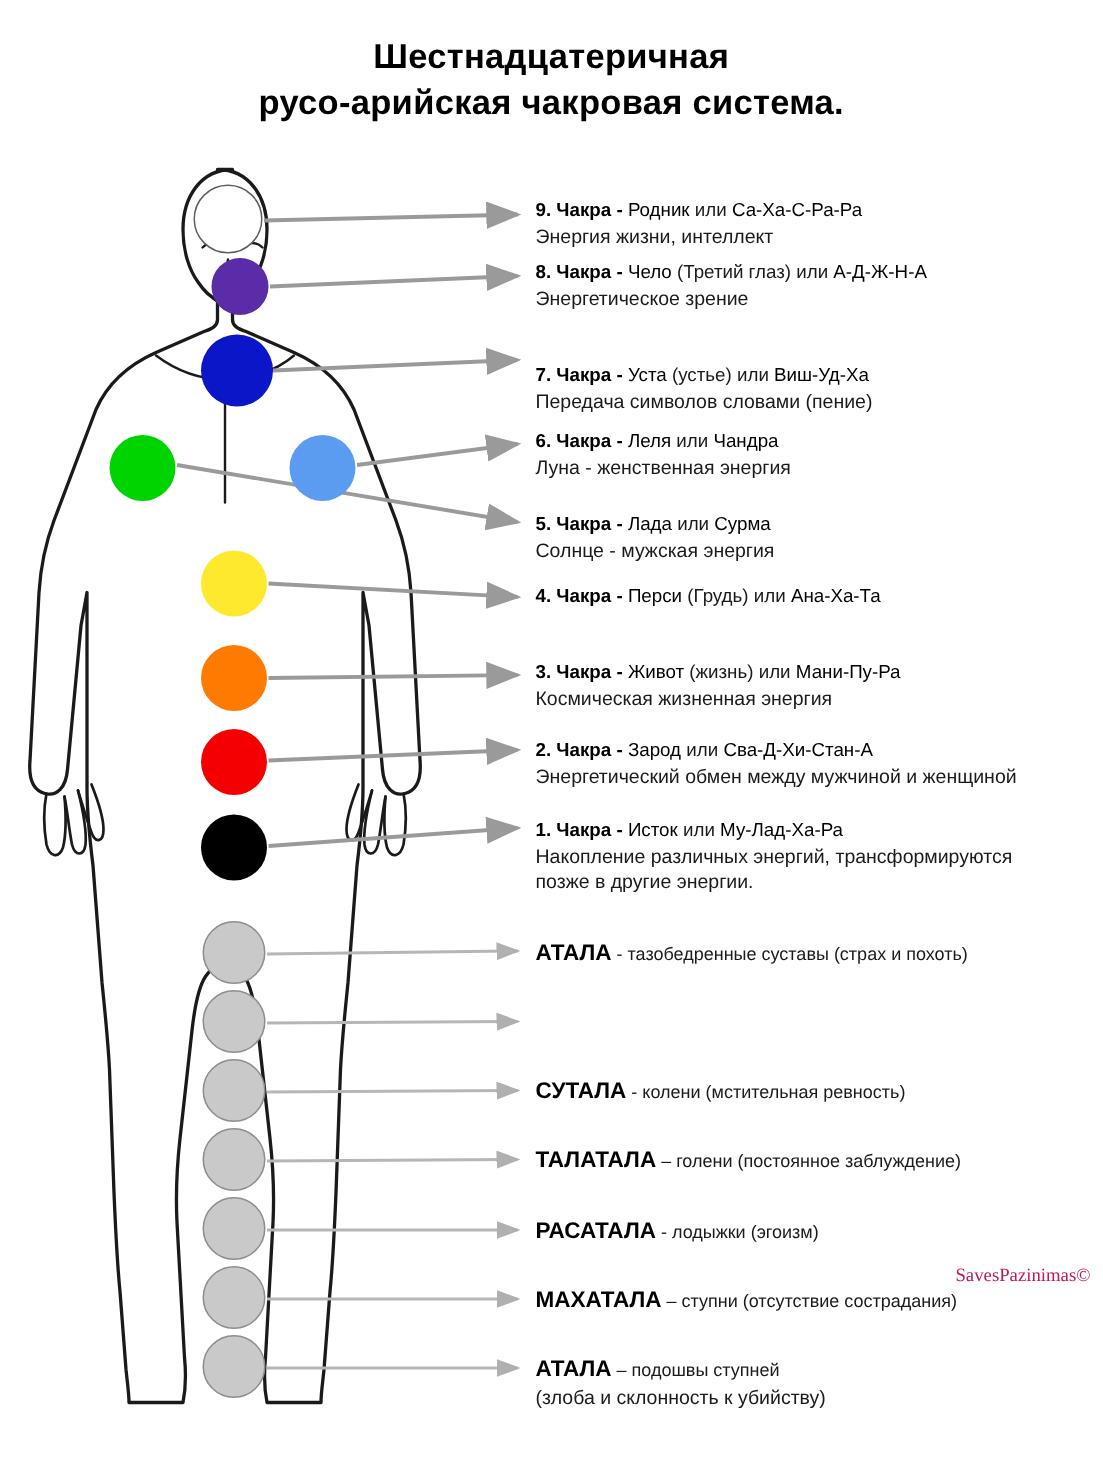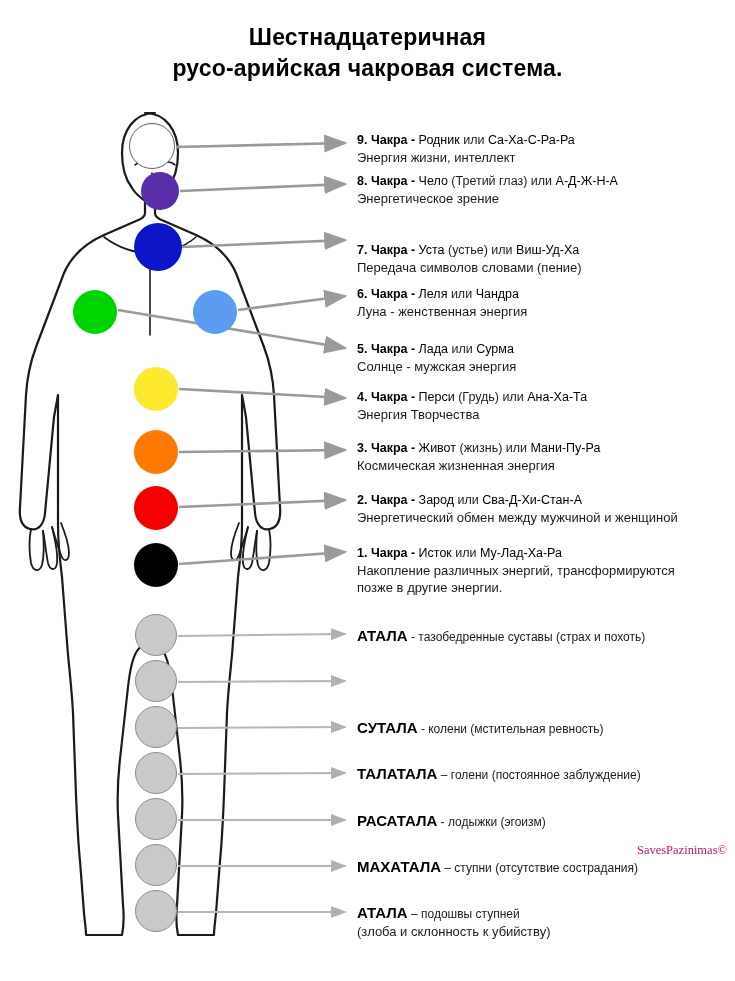--- a/index.html
+++ b/index.html
@@ -236,21 +236,20 @@
     <span class="desc">Луна - женственная энергия</span>
   </div>
 
   <div class="entry" style="left:357px; top:341px;">
     <span class="num">5. Чакра - </span><span class="red">Лада</span><span class="sub"> или </span><span class="red">Сурма</span>
     <span class="desc">Солнце - мужская энергия</span>
   </div>
 
   <div class="entry" style="left:357px; top:389px;">
     <span class="num">4. Чакра - </span><span class="red">Перси</span><span class="sub"> (Грудь) или </span><span class="red">Ана-Ха-Та</span>
-    <span class="desc">Энергия Творчества</span>
   </div>
 
   <div class="entry" style="left:357px; top:440px;">
     <span class="num">3. Чакра - </span><span class="red">Живот</span><span class="sub"> (жизнь) или </span><span class="red">Мани-Пу-Ра</span>
     <span class="desc">Космическая жизненная энергия</span>
   </div>
 
   <div class="entry" style="left:357px; top:492px;">
     <span class="num">2. Чакра - </span><span class="red">Зарод</span><span class="sub"> или </span><span class="red">Сва-Д-Хи-Стан-А</span>
     <span class="desc">Энергетический обмен между мужчиной и женщиной</span>

